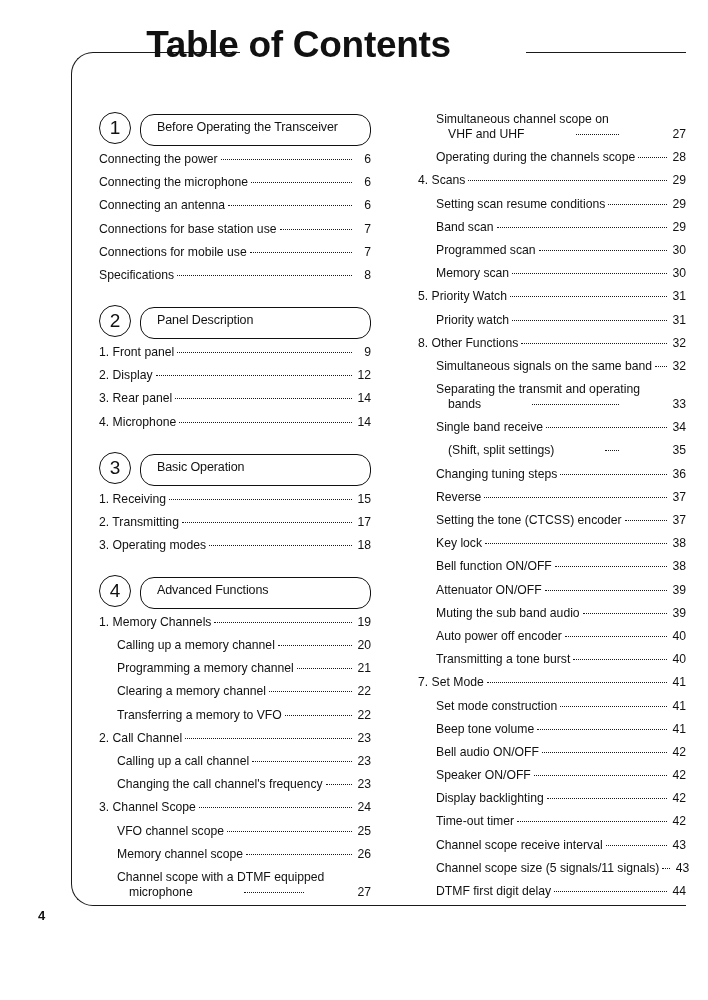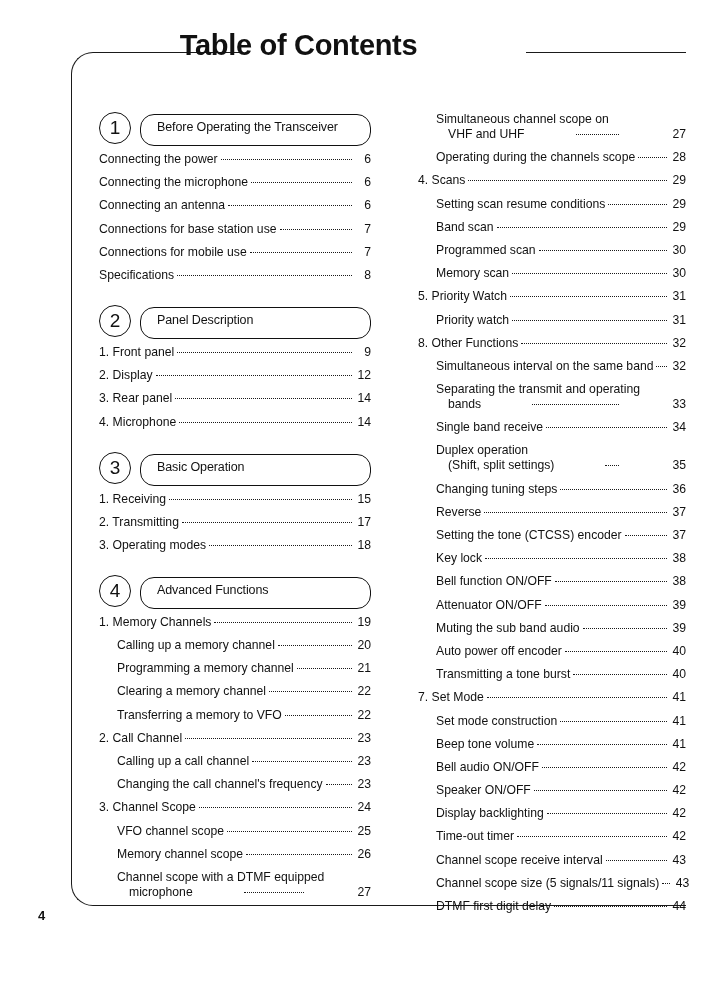--- a/index.html
+++ b/index.html
@@ -42,21 +42,21 @@
     background: #ffffff;
   }
 
   
   #doc-title {
     position: absolute;
     left: 0;
     top: 26px;
     width: 597px;
     text-align: center;
-    font-size: 29px;
+    font-size: 37px;
     font-weight: bold;
     letter-spacing: -0.3px;
     line-height: 38px;
     white-space: nowrap;
   }
 
   
   .column {
     position: absolute;
     top: 112px;
@@ -358,39 +358,38 @@
       <span class="toc-label">Priority watch</span>
       <span class="toc-dots"></span>
       <span class="toc-page">31</span>
     </div>
     <div class="toc-entry lvl-1">
       <span class="toc-label">8. Other Functions</span>
       <span class="toc-dots"></span>
       <span class="toc-page">32</span>
     </div>
     <div class="toc-entry lvl-2">
-      <span class="toc-label">Simultaneous interval on the same band</span>
+      <span class="toc-label">Simultaneous signals on the same band</span>
       <span class="toc-dots"></span>
       <span class="toc-page">32</span>
     </div>
     <div class="toc-multi lvl-2">
       <span class="line1">Separating the transmit and operating</span>
       <span class="line2">
         <span class="toc-label">bands</span>
         <span class="toc-dots"></span>
         <span class="toc-page">33</span>
       </span>
     </div>
     <div class="toc-entry lvl-2">
       <span class="toc-label">Single band receive</span>
       <span class="toc-dots"></span>
       <span class="toc-page">34</span>
     </div>
     <div class="toc-multi lvl-2">
-      <span class="line1">Duplex operation</span>
       <span class="line2">
         <span class="toc-label">(Shift, split settings)</span>
         <span class="toc-dots"></span>
         <span class="toc-page">35</span>
       </span>
     </div>
     <div class="toc-entry lvl-2">
       <span class="toc-label">Changing tuning steps</span>
       <span class="toc-dots"></span>
       <span class="toc-page">36</span>

